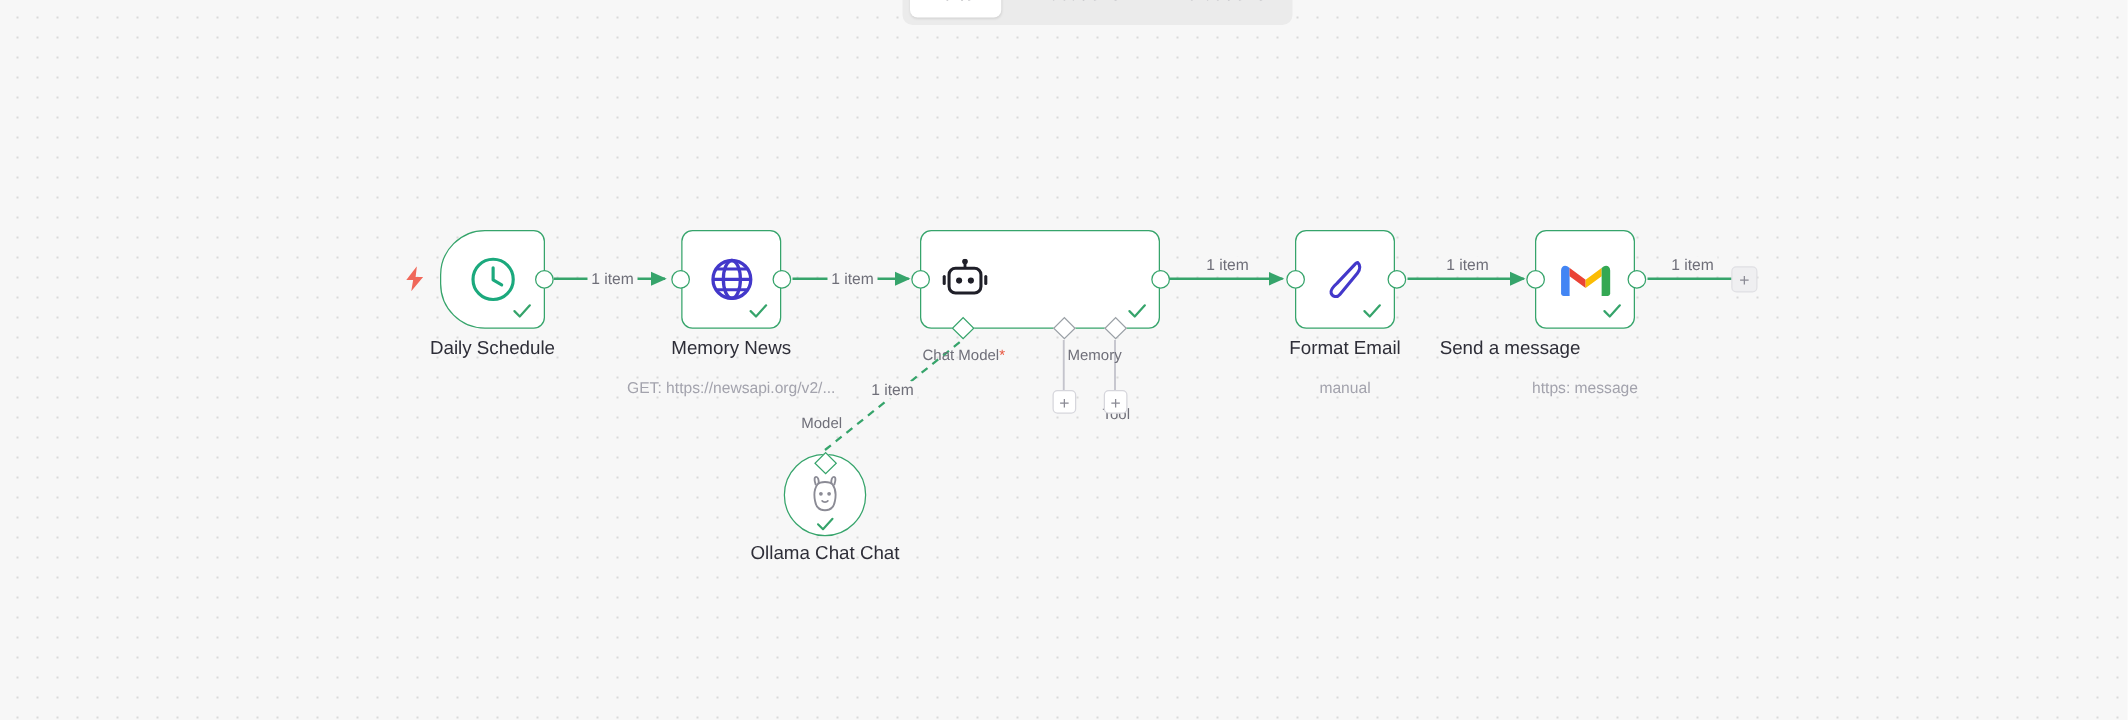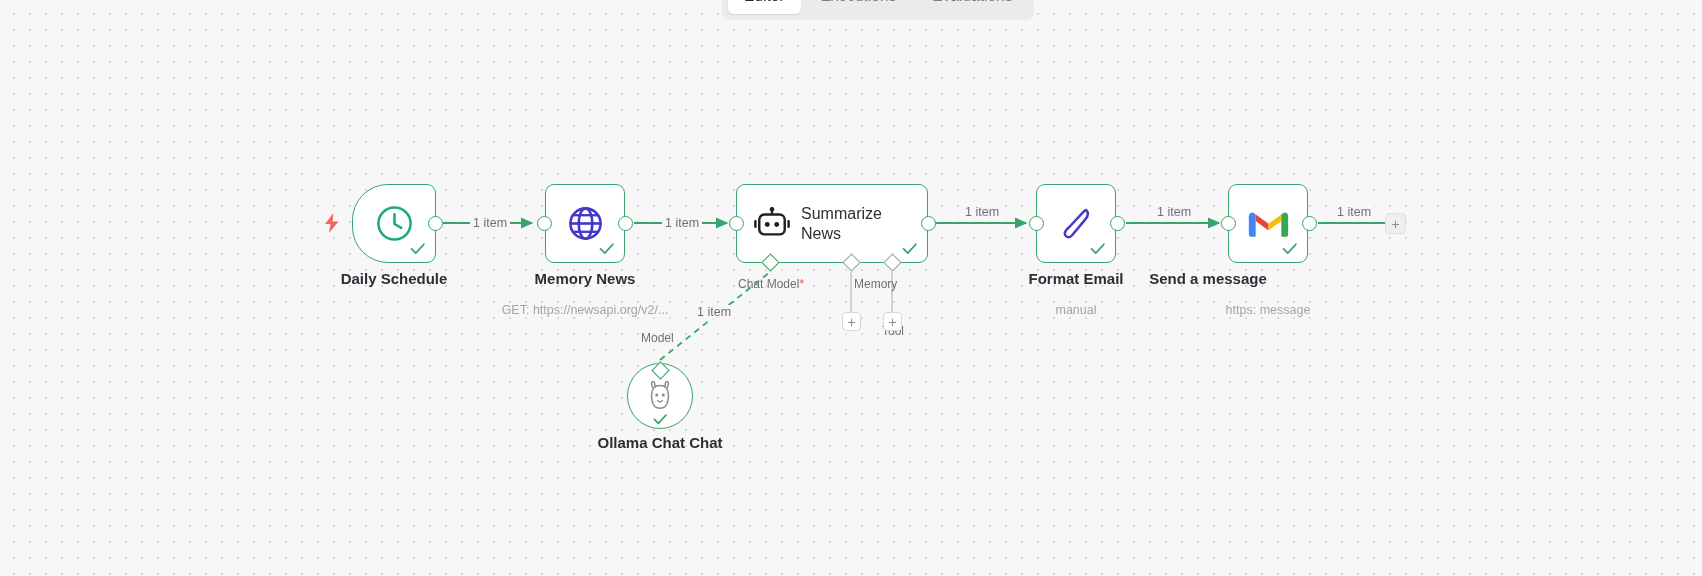--- a/index.html
+++ b/index.html
@@ -67,21 +67,20 @@
     z-index: 3;
   }
   .caption {
     position: absolute;
     text-align: center;
     font-size: 15px;
     color: #2e2e38;
     white-space: nowrap;
     line-height: 19px;
     z-index: 12;
-    font-weight: bold;
   }
   .subcaption {
     position: absolute;
     text-align: center;
     font-size: 12.5px;
     color: #a3a3ad;
     white-space: nowrap;
     line-height: 16px;
     z-index: 12;
     margin-top: 12px;
@@ -231,23 +230,20 @@
       <svg width="38" height="34" viewBox="0 0 40 36">
         <line x1="20" y1="1.5" x2="20" y2="7" stroke="#1f1f28" stroke-width="2.4" stroke-linecap="round"></line>
         <circle cx="20" cy="2.4" r="2.4" fill="#1f1f28"></circle>
         <rect x="6.5" y="8" width="27" height="21" rx="5.5" fill="none" stroke="#1f1f28" stroke-width="2.6"></rect>
         <circle cx="15" cy="18.5" r="2.6" fill="#1f1f28"></circle>
         <circle cx="25" cy="18.5" r="2.6" fill="#1f1f28"></circle>
         <line x1="2.4" y1="15" x2="2.4" y2="21" stroke="#1f1f28" stroke-width="2.6" stroke-linecap="round"></line>
         <line x1="37.6" y1="15" x2="37.6" y2="21" stroke="#1f1f28" stroke-width="2.6" stroke-linecap="round"></line>
       </svg>
     </div>
-    <div style="position:absolute; left:64px; top:0; bottom:0; right:10px; display:flex; align-items:center;">
-      <span style="font-size:16px; color:#2e2e38; line-height:20px;">Summarize News</span>
-    </div>
     <svg class="check" viewBox="0 0 20 20">
       <path d="M3 10.5 L8 15.5 L17.5 5" fill="none" stroke="#36a46b" stroke-width="2.1" stroke-linecap="round" stroke-linejoin="round"></path>
     </svg>
   </div>
   <div class="port" style="left:729px; top:216px;"></div>
   <div class="port" style="left:921px; top:216px;"></div>
 
   <div class="diamond green" style="left:764px; top:256px;"></div>
   <div class="diamond" style="left:845px; top:256px;"></div>
   <div class="diamond" style="left:886px; top:256px;"></div>

